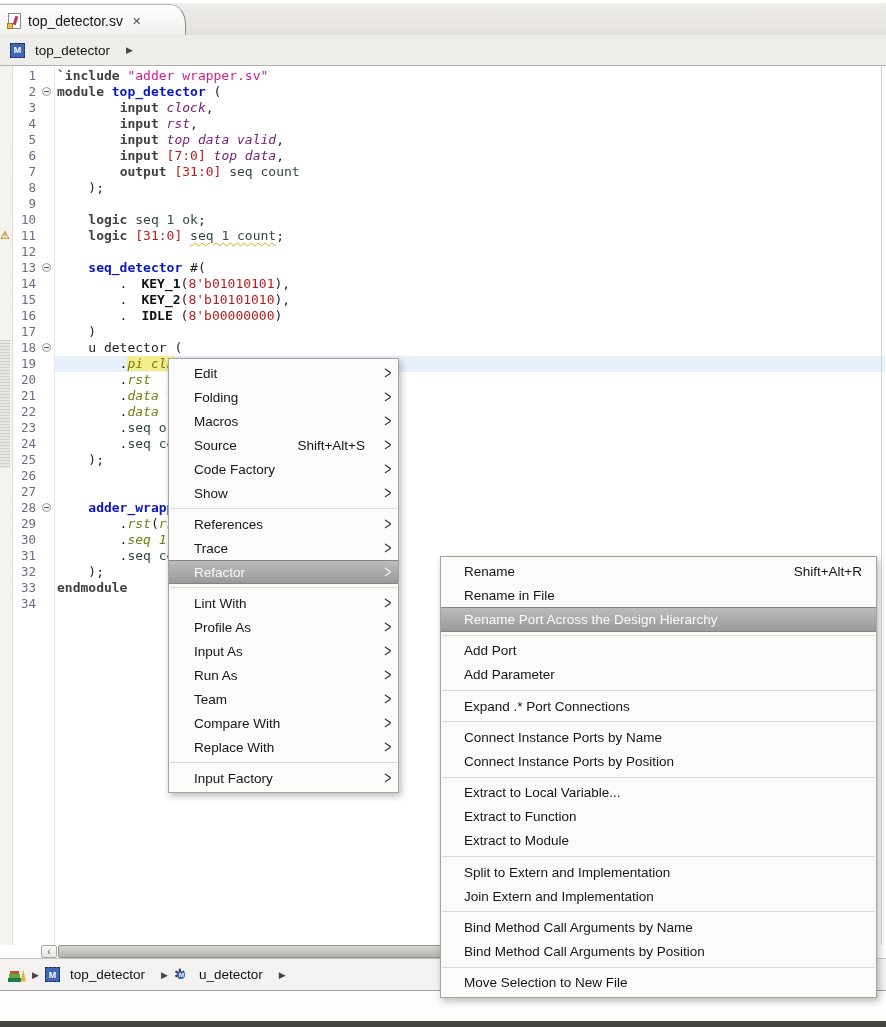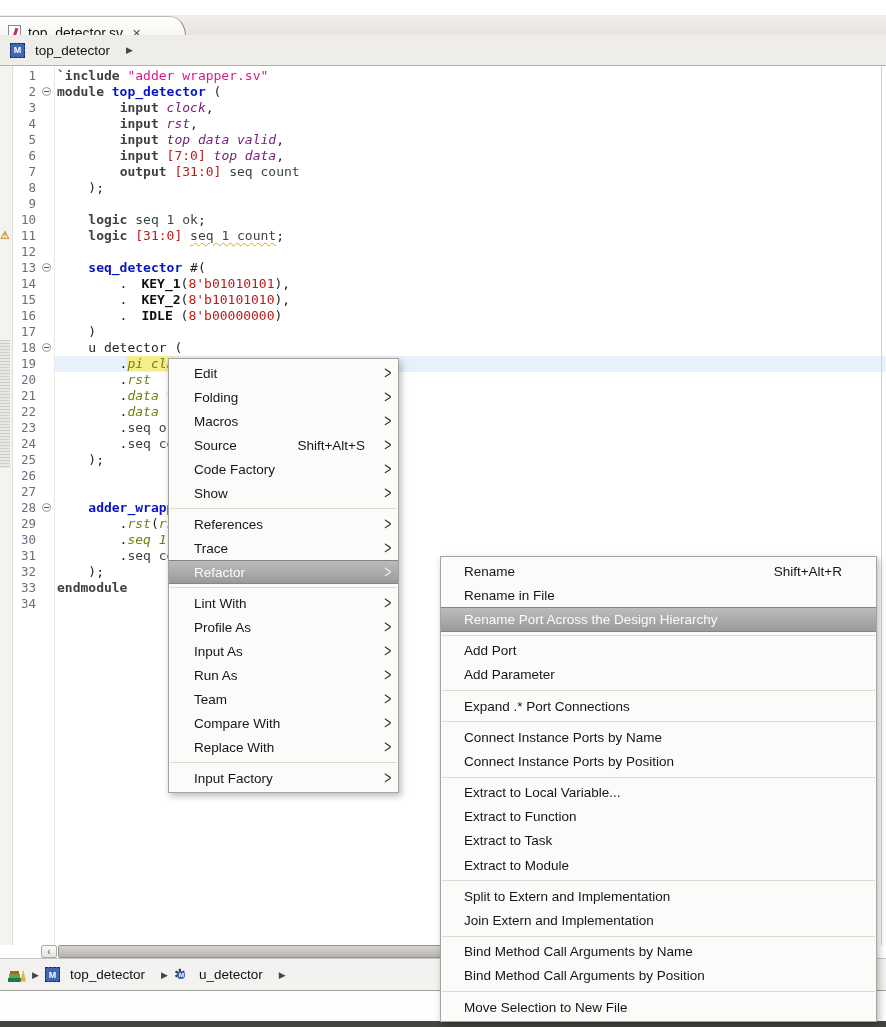--- a/index.html
+++ b/index.html
@@ -1,20 +1,20 @@
 <!DOCTYPE html>
 <html><head>
 <meta charset="utf-8">
 <style>
   * { box-sizing: border-box; margin: 0; padding: 0; }
   html,body { width:886px; height:1027px; }
   body { position:relative; font-family:"Liberation Sans",sans-serif; background:#fff; overflow:hidden; }
 
   
-  .tabbar { position:absolute; left:0; top:15px; width:886px; height:34px;
+  .tabbar { position:absolute; left:0; top:3px; width:886px; height:34px;
             background:linear-gradient(#F0EEEB,#E3E0DC); border-bottom:1px solid #9B9995; }
   .tab { position:absolute; left:0; top:1px; height:33px; width:186px;
          background:linear-gradient(#FEFEFD,#F2F0ED);
          border-right:1px solid #8F8D89; border-top:1px solid #BDBBB7;
          border-top-right-radius:16px 20px;
          display:flex; align-items:center; padding:0 10px 0 8px; }
   .tab-label { font-size:14px; color:#141414; margin:0 9px 0 7px; }
   .tab-close { font-size:11px; color:#4F4F4F; cursor:pointer; }
 
   .fileicon { position:relative; width:13px; height:16px; background:#FDFDFD; border:1px solid #8A8A8A; }
@@ -66,21 +66,21 @@
               text-decoration-thickness:1px; text-underline-offset:2px; }
   .occ { background:#F6EE8D; }
 
   
   .menu { position:absolute; background:#FBFBFA; border:1px solid #A5A39F;
           box-shadow:2px 3px 7px rgba(0,0,0,.28); padding:2px 0; }
   #mainmenu { left:168px; top:358px; width:231px; z-index:40; }
   #submenu  { left:440px; top:556px; width:437px; z-index:41; }
   .mi { height:24px; display:flex; align-items:center; padding:0 6px 0 25px;
         font-size:13.5px; color:#161616; cursor:default; }
-  #submenu .mi { height:24.2px; padding-left:23px; padding-right:22px; }
+  #submenu .mi { height:24.2px; padding-left:23px; padding-right:2px; }
   .mi .lbl { flex:1; white-space:nowrap; }
   .mi .sc  { margin-right:12px; white-space:nowrap; }
   .mi .ar  { width:15px; text-align:right; font-size:13.5px; color:#2B2B2B; transform:scale(.9,1.3); }
   .mi.hl { background:linear-gradient(#BCBCBC,#9A9A9A); border-top:1px solid #858585;
            border-bottom:1px solid #858585; color:#FAFAFA; }
   .mi.hl .ar { color:#F2F2F2; }
   .msep { height:1px; background:#DCDAD6; margin:3px 1px; }
 
   
   .hscroll { position:absolute; left:0; top:945px; width:886px; height:13px; background:#fff; }
@@ -359,23 +359,20 @@
       <span class="lbl">Connect Instance Ports by Position</span>
     </div>
     <div class="msep"></div>
     <div class="mi">
       <span class="lbl">Extract to Local Variable...</span>
     </div>
     <div class="mi">
       <span class="lbl">Extract to Function</span>
     </div>
     <div class="mi">
-      <span class="lbl">Extract to Task</span>
-    </div>
-    <div class="mi">
       <span class="lbl">Extract to Module</span>
     </div>
     <div class="msep"></div>
     <div class="mi">
       <span class="lbl">Split to Extern and Implementation</span>
     </div>
     <div class="mi">
       <span class="lbl">Join Extern and Implementation</span>
     </div>
     <div class="msep"></div>

